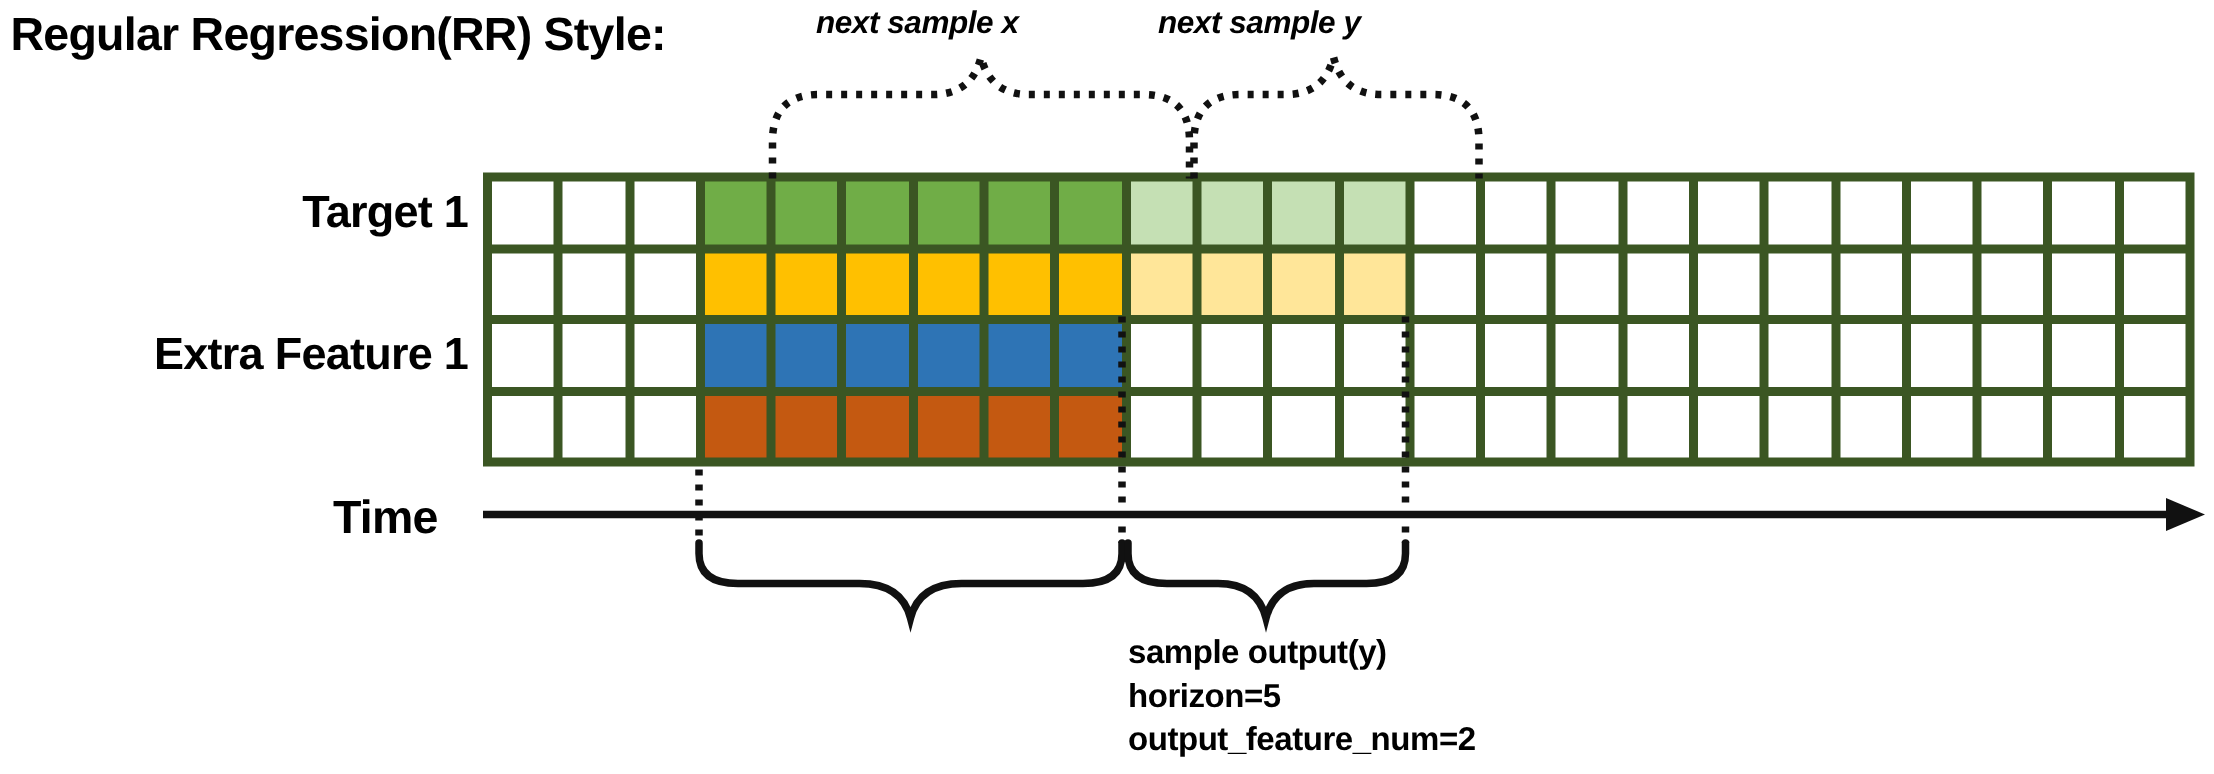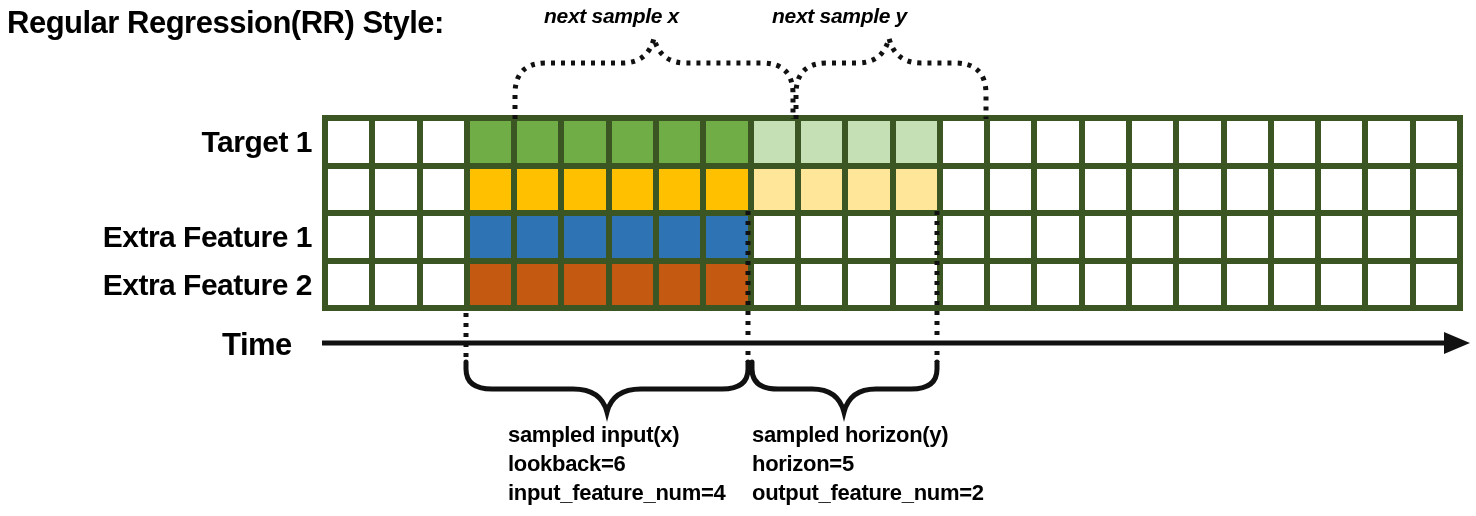--- a/index.html
+++ b/index.html
@@ -53,21 +53,20 @@
 
 <div id="canvas">
 
   <div class="title">Regular Regression(RR) Style:</div>
 
   <div class="brace-label" id="label-next-x">next sample x</div>
   <div class="brace-label" id="label-next-y">next sample y</div>
 
   <div class="row-label" style="top:124px">Target 1</div>
   <div class="row-label" style="top:219px">Extra Feature 1</div>
-  <div class="row-label" style="top:267px">Extra Feature 2</div>
 
   <div id="grid">
       <div class="cell" style="background: rgb(255, 255, 255);"></div>
       <div class="cell" style="background: rgb(255, 255, 255);"></div>
       <div class="cell" style="background: rgb(255, 255, 255);"></div>
       <div class="cell" style="background: rgb(112, 173, 71);"></div>
       <div class="cell" style="background: rgb(112, 173, 71);"></div>
       <div class="cell" style="background: rgb(112, 173, 71);"></div>
       <div class="cell" style="background: rgb(112, 173, 71);"></div>
       <div class="cell" style="background: rgb(112, 173, 71);"></div>
@@ -156,27 +155,22 @@
       <div class="cell" style="background: rgb(255, 255, 255);"></div>
       <div class="cell" style="background: rgb(255, 255, 255);"></div>
       <div class="cell" style="background: rgb(255, 255, 255);"></div>
       <div class="cell" style="background: rgb(255, 255, 255);"></div>
       <div class="cell" style="background: rgb(255, 255, 255);"></div>
       <div class="cell" style="background: rgb(255, 255, 255);"></div>
     </div>
 
   <div class="time-label">Time</div>
 
-  <div class="sample-block" id="input-block">
-    <div>sampled input(x)</div>
-    <div>lookback=6</div>
-    <div>input_feature_num=4</div>
-  </div>
   <div class="sample-block" id="output-block">
-    <div>sampled horizon(y)</div>
+    <div>sample output(y)</div>
     <div>horizon=5</div>
     <div>output_feature_num=2</div>
   </div>
 
   <svg class="overlay" width="1476" height="516" viewBox="0 0 1476 516">
 
     <path class="dotted" d="M 515 119 L 515 94 Q 515 63 546 63 L 622 63 Q 648 63 654 38 Q 660 63 686 63 L 762 63 Q 793 63 793 94 L 793 119"></path>
 
     <path class="dotted" d="M 796 119 L 796 94 Q 796 63 827 63 L 857 63 Q 883 63 889 38 Q 895 63 921 63 L 955 63 Q 986 63 986 94 L 986 119"></path>
 

